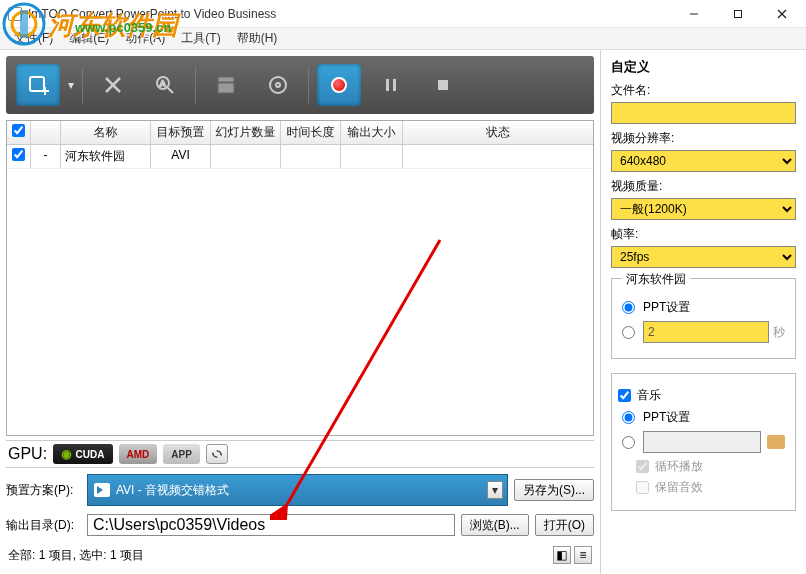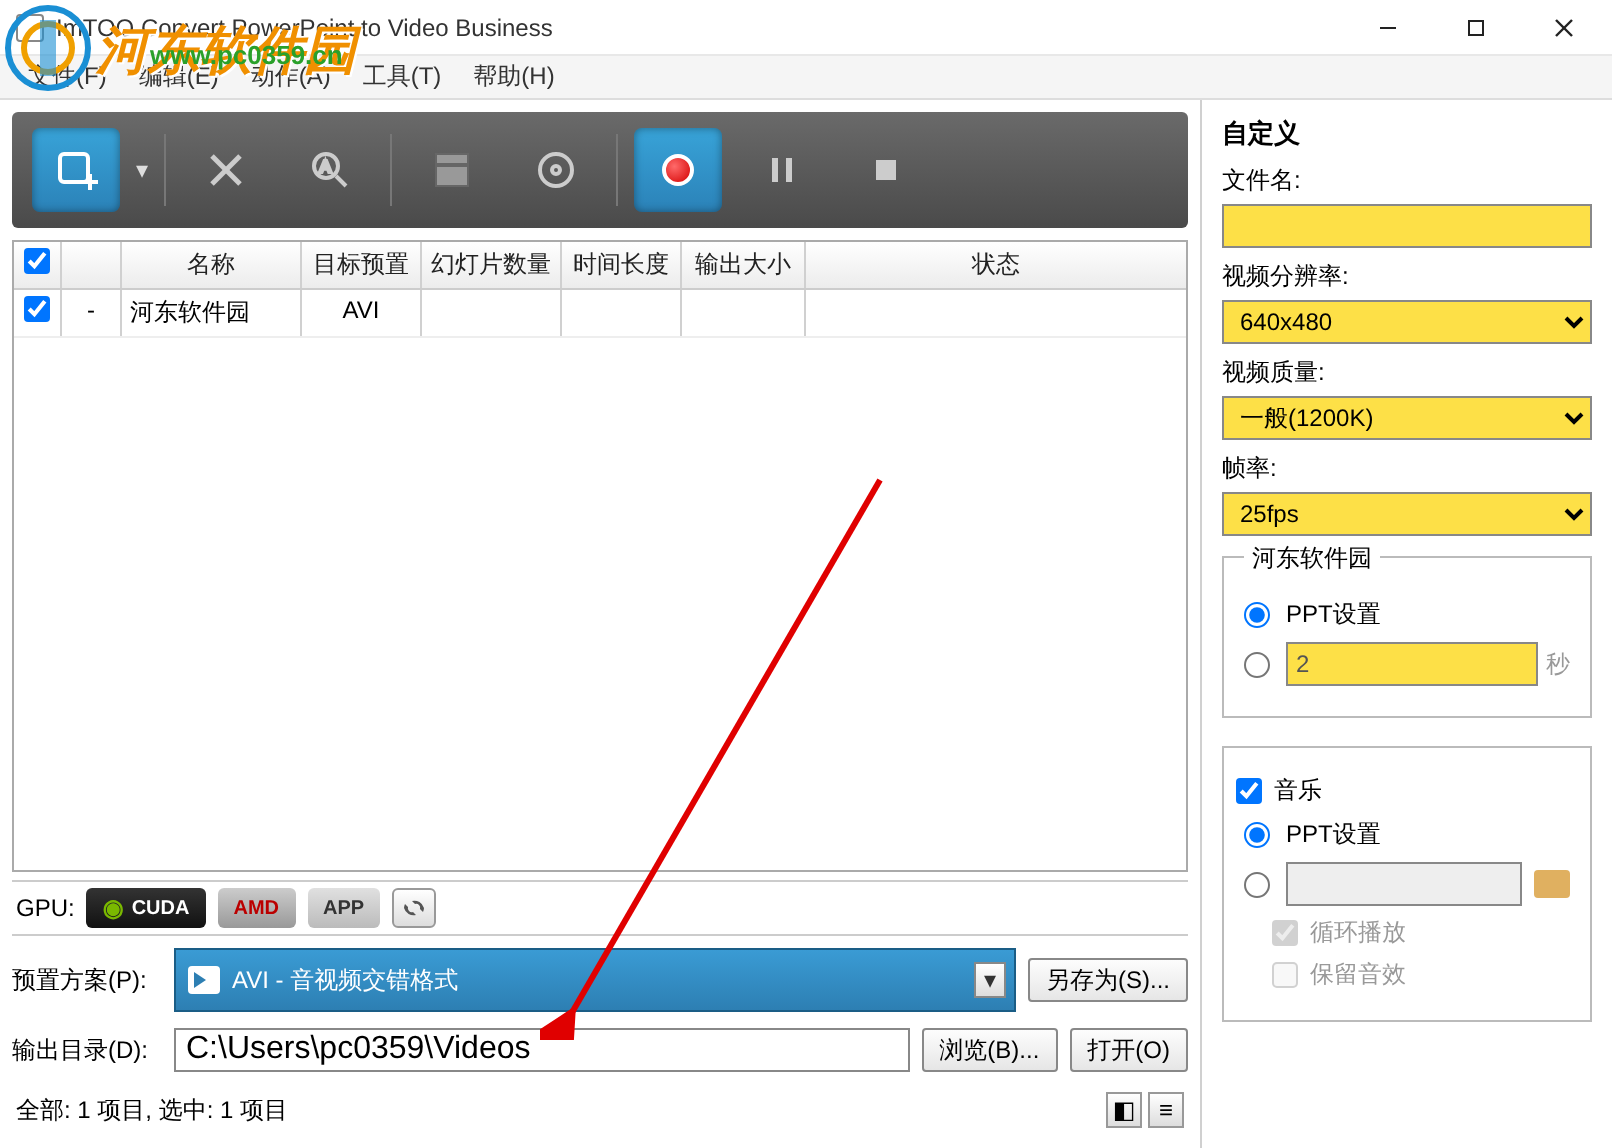--- a/index.html
+++ b/index.html
@@ -49,21 +49,21 @@
 .col-dur { width: 60px; font-family: Liberation Mono, monospace; }
 .col-size { width: 62px; }
 .col-status { flex: 1; border-right: none; }
 .tbody { flex: 1; overflow: auto; }
 .trow { display: flex; border-bottom: 1px solid #eee; }
 .trow .td { text-align: left; }
 .trow .col-chk, .trow .col-idx, .trow .col-preset { text-align: center; }
 
 
 .gpu-bar { display: flex; align-items: center; gap: 6px; padding: 3px 0; border-top: 1px solid #ccc; border-bottom: 1px solid #ccc; }
-.gpu-label { font-size: 12px; padding-left: 2px; }
+.gpu-label { font-size: 16px; padding-left: 2px; }
 .badge { height: 20px; border-radius: 3px; display: flex; align-items: center; padding: 0 8px; font-size: 10px; font-weight: bold; color: #fff; }
 .badge.cuda { background: linear-gradient(#333,#111); }
 .badge.cuda span:first-child { color:#7ab900; margin-right:4px; font-size:12px;}
 .badge.amd { background: linear-gradient(#ccc,#999); color: #b00; }
 .badge.app { background: linear-gradient(#e0e0e0,#bbb); color: #333; }
 .wrench { width: 22px; height: 20px; border: 1px solid #999; border-radius: 3px; background: linear-gradient(#fff,#ddd); display:flex;align-items:center;justify-content:center; }
 
 
 .row { display: flex; align-items: center; gap: 6px; padding: 2px 0; }
 .row-label { width: 75px; font-size: 12px; text-align: left; }

